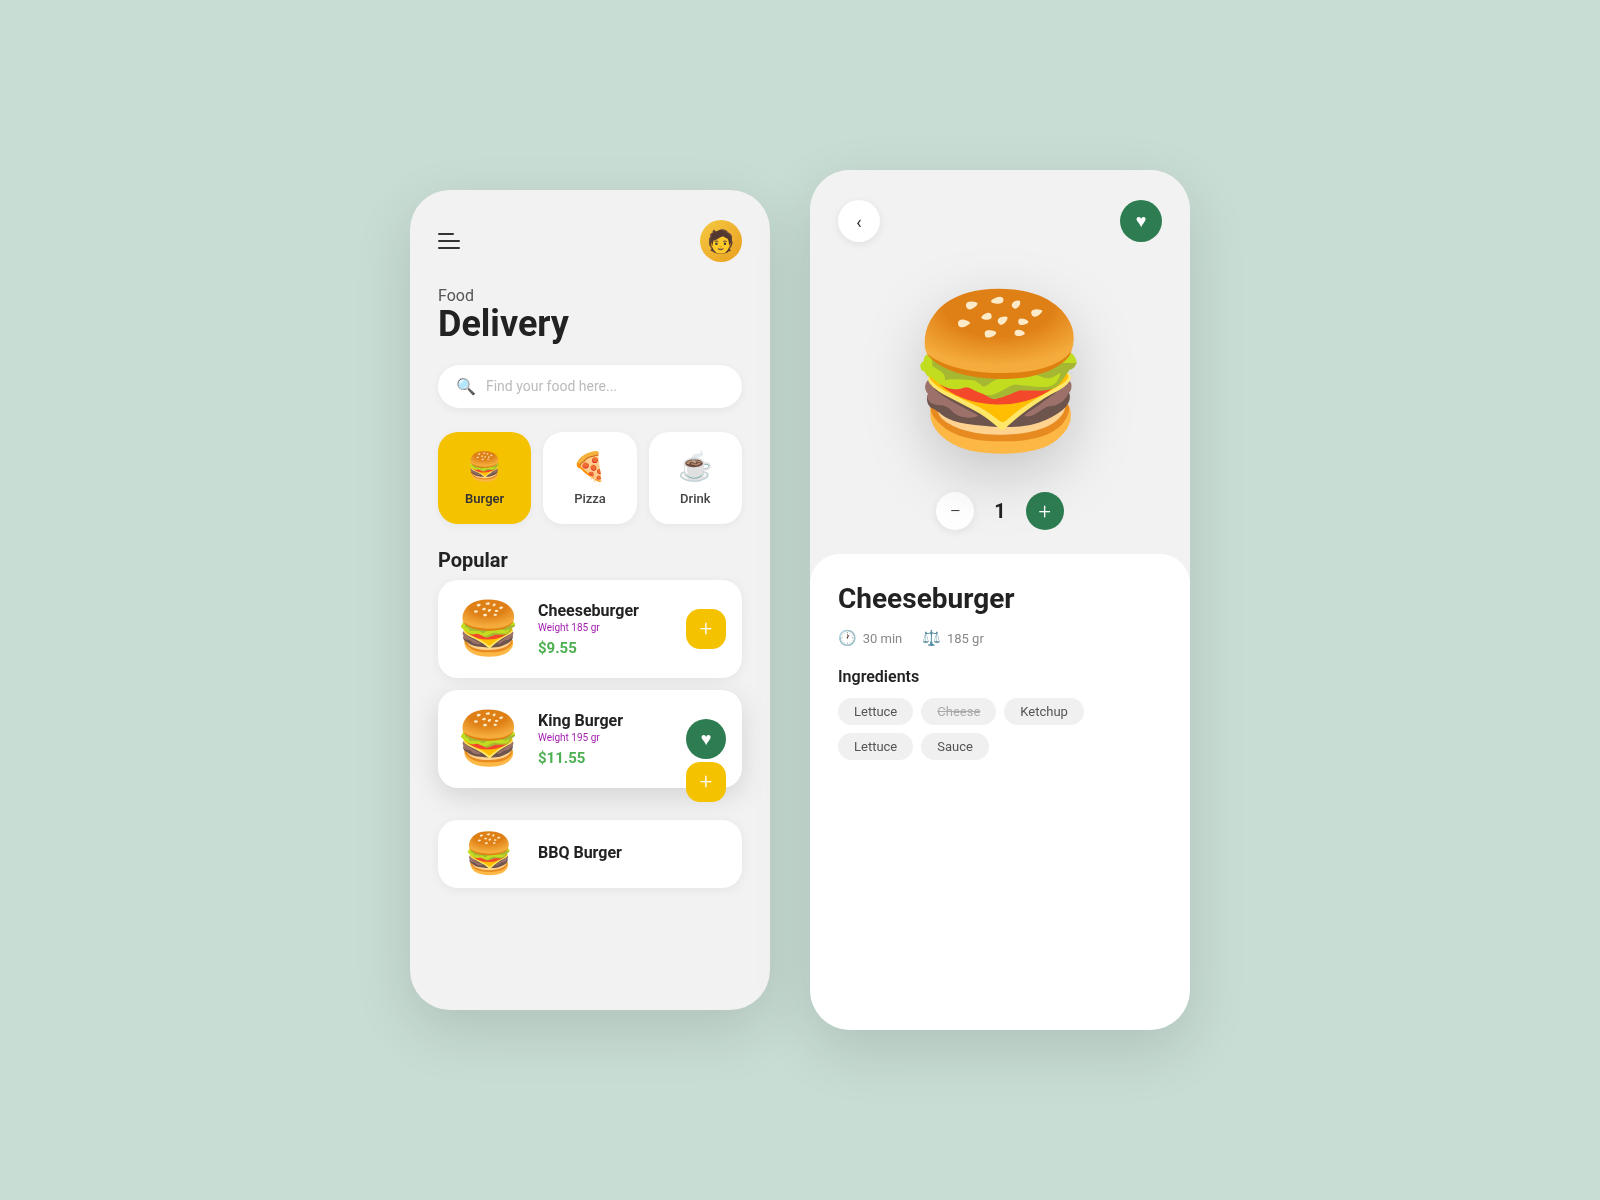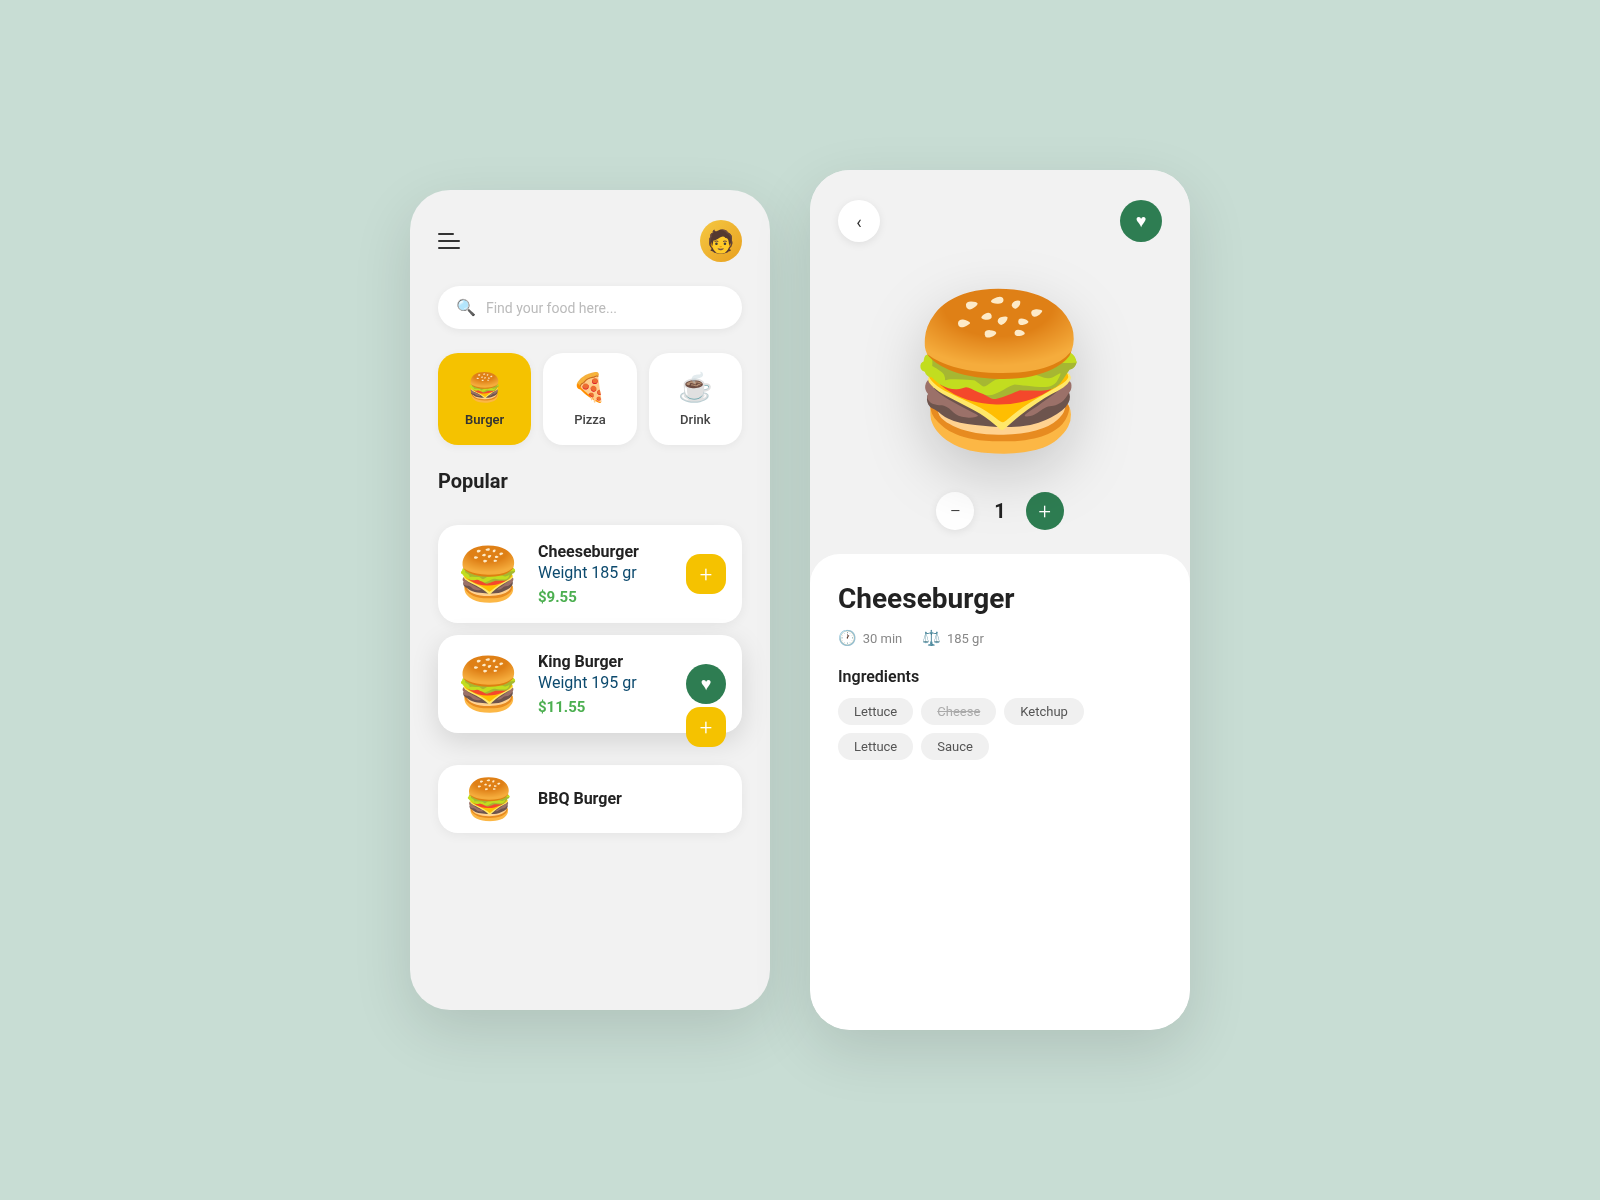--- a/index.html
+++ b/index.html
@@ -125,21 +125,21 @@
     }
     .category-card.active .category-label {
       color: #333;
       font-weight: 600;
     }
 
     .section-title {
       font-size: 20px;
       font-weight: 700;
       color: #222;
-      margin-bottom: 32px;
+      margin-bottom: 8px;
     }
 
     .food-list { display: flex; flex-direction: column; gap: 0; }
 
     .food-card {
       background: #fff;
       border-radius: 20px;
       padding: 14px 16px;
       display: flex;
       align-items: center;
@@ -165,22 +165,22 @@
     }
 
     .food-info { flex: 1; }
     .food-name {
       font-size: 16px;
       font-weight: 700;
       color: #222;
       margin-bottom: 2px;
     }
     .food-weight {
-      font-size: 16px;
-      color: #0c4a6e;
+      font-size: 10px;
+      color: #a21caf;
       margin-bottom: 6px;
     }
     .food-price {
       font-size: 15px;
       font-weight: 700;
       color: #4caf50;
     }
 
     .add-btn {
       width: 40px;
@@ -419,20 +419,24 @@
 
   <div class="phone-header">
     <div class="hamburger-icon">
       <span></span>
       <span></span>
       <span></span>
     </div>
     <div class="avatar">🧑</div>
   </div>
 
+  <div class="title-section">
+    <div class="title-food">Food</div>
+    <div class="title-delivery">Delivery</div>
+  </div>
 
   <div class="search-bar">
     <span class="search-icon-svg">🔍</span>
     <span class="search-placeholder">Find your food here...</span>
   </div>
 
   <div class="categories">
     <div class="category-card active">
       <span class="category-icon">🍔</span>
       <span class="category-label">Burger</span>

